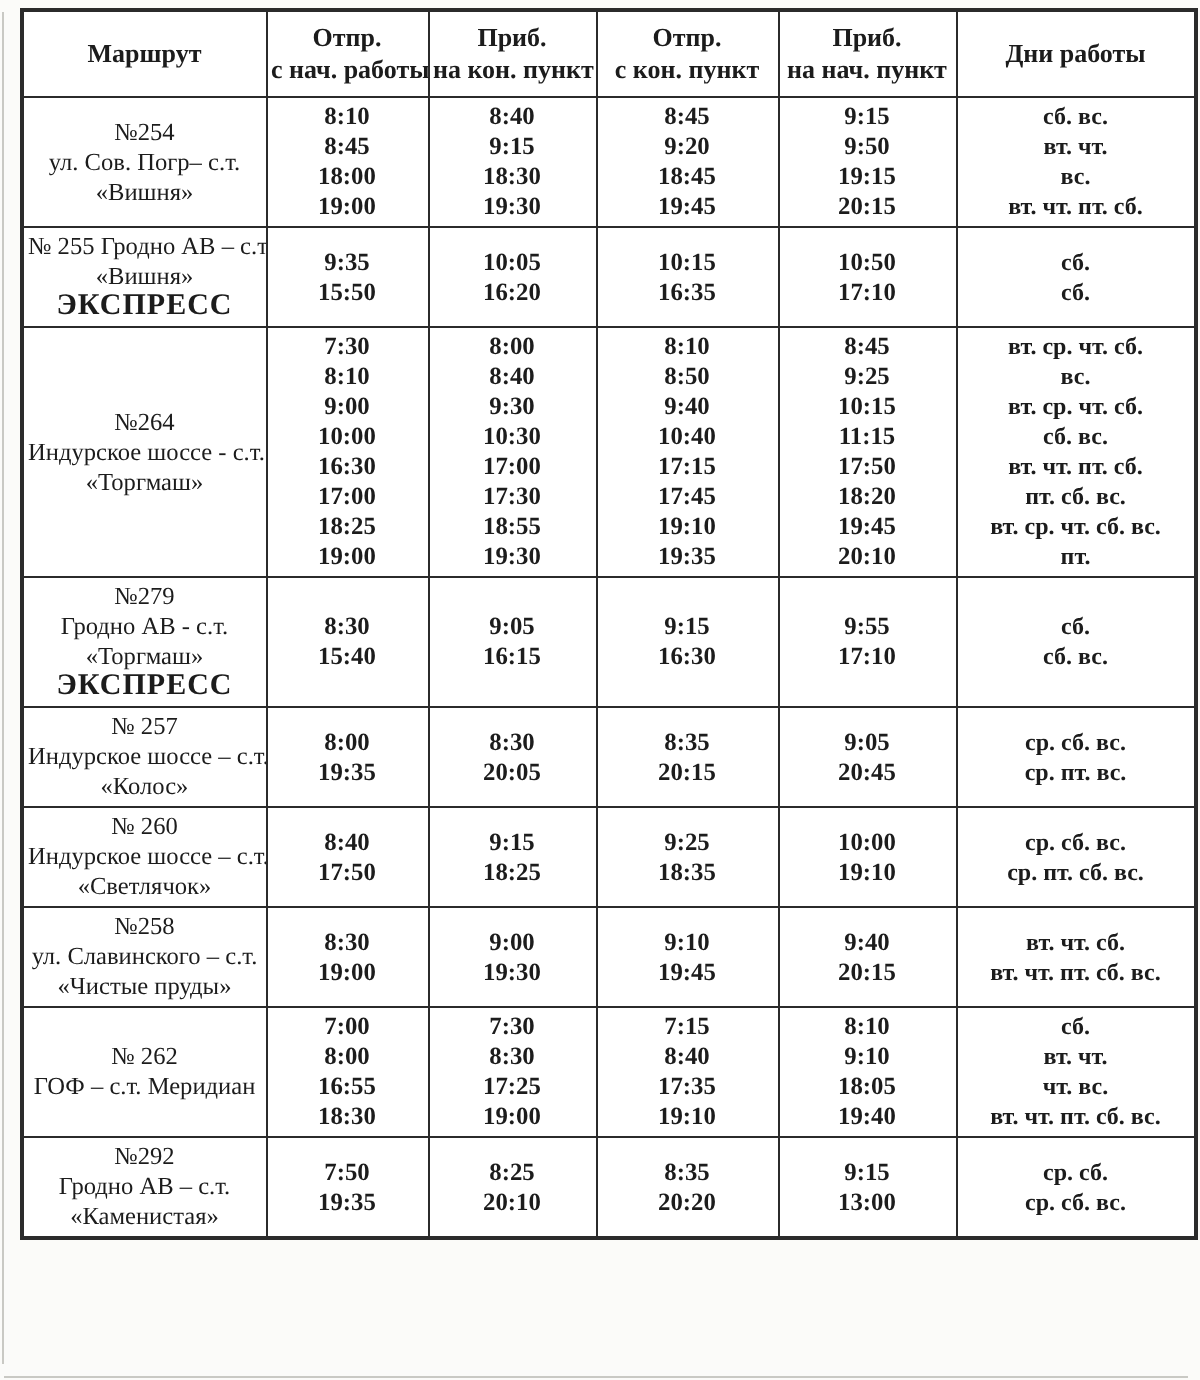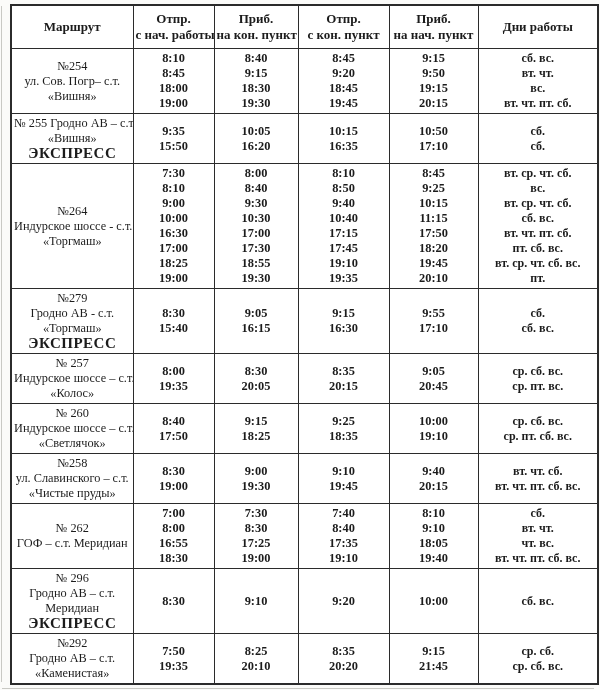--- a/index.html
+++ b/index.html
@@ -343,82 +343,59 @@
             <div class="line">16:55</div>
             <div class="line">18:30</div>
           </td>
           <td class="time-cell">
             <div class="line">7:30</div>
             <div class="line">8:30</div>
             <div class="line">17:25</div>
             <div class="line">19:00</div>
           </td>
           <td class="time-cell">
-            <div class="line">7:40</div>
+            <div class="line">7:15</div>
             <div class="line">8:40</div>
             <div class="line">17:35</div>
             <div class="line">19:10</div>
           </td>
           <td class="time-cell">
             <div class="line">8:10</div>
             <div class="line">9:10</div>
             <div class="line">18:05</div>
             <div class="line">19:40</div>
           </td>
           <td class="days-cell">
             <div class="line">сб.</div>
             <div class="line">вт. чт.</div>
             <div class="line">чт. вс.</div>
             <div class="line">вт. чт. пт. сб. вс.</div>
           </td>
         </tr>
         <tr>
           <td class="route-cell">
-            <div class="line">№ 296</div>
-            <div class="line">Гродно АВ – с.т.</div>
-            <div class="line">Меридиан</div>
-            <div class="line express">ЭКСПРЕСС</div>
-          </td>
-          <td class="time-cell">
-            <div class="line">8:30</div>
-          </td>
-          <td class="time-cell">
-            <div class="line">9:10</div>
-          </td>
-          <td class="time-cell">
-            <div class="line">9:20</div>
-          </td>
-          <td class="time-cell">
-            <div class="line">10:00</div>
-          </td>
-          <td class="days-cell">
-            <div class="line">сб. вс.</div>
-          </td>
-        </tr>
-        <tr>
-          <td class="route-cell">
             <div class="line">№292</div>
             <div class="line">Гродно АВ – с.т.</div>
             <div class="line">«Каменистая»</div>
           </td>
           <td class="time-cell">
             <div class="line">7:50</div>
             <div class="line">19:35</div>
           </td>
           <td class="time-cell">
             <div class="line">8:25</div>
             <div class="line">20:10</div>
           </td>
           <td class="time-cell">
             <div class="line">8:35</div>
             <div class="line">20:20</div>
           </td>
           <td class="time-cell">
             <div class="line">9:15</div>
-            <div class="line">21:45</div>
+            <div class="line">13:00</div>
           </td>
           <td class="days-cell">
             <div class="line">ср. сб.</div>
             <div class="line">ср. сб. вс.</div>
           </td>
         </tr>
       </tbody>
   </table>
 </div>
 

